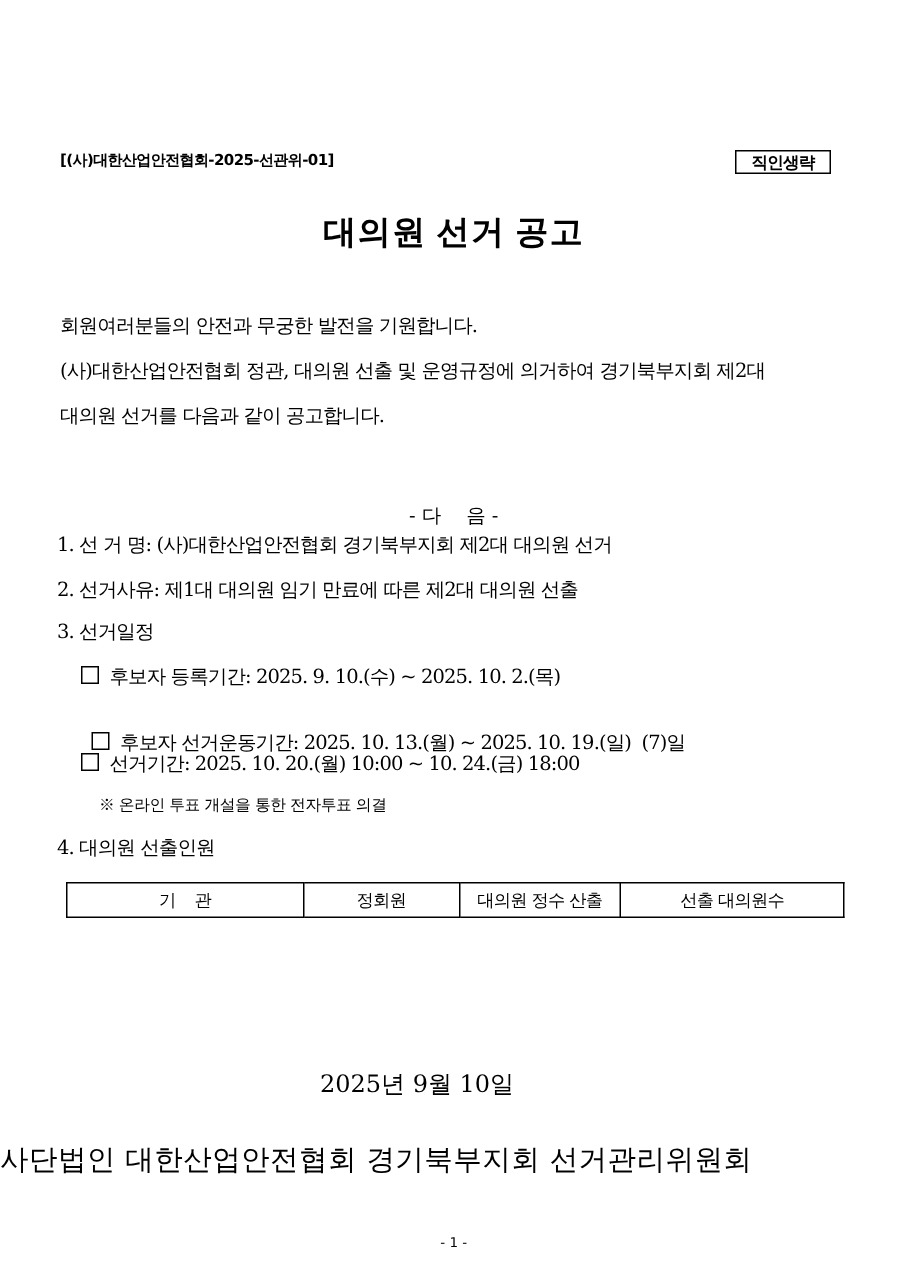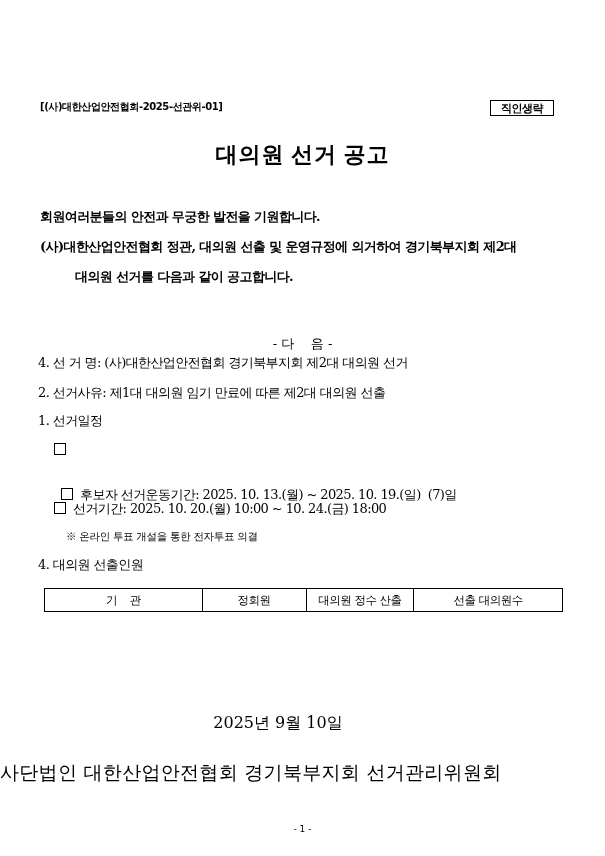--- a/index.html
+++ b/index.html
@@ -15,21 +15,21 @@
   .sealbox {
     left: 490px; top: 100px; width: 64px; height: 16px;
     border: 1.5px solid #000; box-sizing: border-box;
     font-family: "DejaVu Sans", sans-serif; font-size: 11px; font-weight: bold;
     display: flex; align-items: center; justify-content: center; letter-spacing: -0.5px;
   }
   .title {
     left: 0; width: 605px; top: 140px; text-align: center;
     font-family: Liberation Serif, serif; font-size: 22px; font-weight: bold; letter-spacing: 1px;
   }
-  .para { left: 40px; font-size: 13px; letter-spacing: -0.6px; white-space: nowrap; font-weight: bold; }
+  .para { left: 40px; font-size: 13px; letter-spacing: -0.6px; white-space: nowrap; }
   .center { left: 0; width: 605px; text-align: center; margin-top: 10px; }
   .item { left: 38px; font-size: 13px; letter-spacing: -0.6px; white-space: nowrap; }
   .sub { left: 54px; font-size: 13px; letter-spacing: -0.6px; white-space: nowrap; }
   .box { display: inline-block; width: 10px; height: 10px; border: 1px solid #000; margin-right: 7px; vertical-align: -1px; }
   .note { left: 66px; font-size: 10.5px; letter-spacing: -0.3px; white-space: nowrap; }
   table.tbl {
     position: absolute; left: 44px; top: 588px; width: 519px;
     border-collapse: collapse; font-size: 11.5px; letter-spacing: -0.5px;
   }
   table.tbl td, table.tbl th {
@@ -46,30 +46,30 @@
 
 <div class="abs docno">[(사)대한산업안전협회-2025-선관위-01]</div>
 <div class="abs sealbox">
   <span>직인생략</span>
 </div>
 
 <div class="abs title">대의원 선거 공고</div>
 
 <div class="abs para" style="top:208px;">회원여러분들의 안전과 무궁한 발전을 기원합니다.</div>
 <div class="abs para" style="top:238px;">(사)대한산업안전협회 정관, 대의원 선출 및 운영규정에 의거하여 경기북부지회 제2대</div>
-<div class="abs para" style="top:268px;margin-left:35px;">대의원 선거를 다음과 같이 공고합니다.</div>
+<div class="abs para" style="top:268px;">대의원 선거를 다음과 같이 공고합니다.</div>
 
 <div class="abs center" style="top:325px; font-size:13px; white-space:pre;">- 다    음 -</div>
 
-<div class="abs item" style="top:354px;">4. 선 거 명: (사)대한산업안전협회 경기북부지회 제2대 대의원 선거</div>
+<div class="abs item" style="top:354px;">1. 선 거 명: (사)대한산업안전협회 경기북부지회 제2대 대의원 선거</div>
 <div class="abs item" style="top:384px;">2. 선거사유: 제1대 대의원 임기 만료에 따른 제2대 대의원 선출</div>
-<div class="abs item" style="top:412px;">1. 선거일정</div>
+<div class="abs item" style="top:412px;">3. 선거일정</div>
 
 <div class="abs sub" style="top:442px;">
-  <span class="box"></span>
+  <span class="box"></span><span>후보자 등록기간: 2025. 9. 10.(수) ~ 2025. 10. 2.(목)</span>
 </div>
 <div class="abs sub" style="top:471px; white-space:pre;">
   <span class="box"></span><span>후보자 선거운동기간: 2025. 10. 13.(월) ~ 2025. 10. 19.(일)  (7)일</span>
 </div>
 <div class="abs sub" style="top:500px;">
   <span class="box"></span><span>선거기간: 2025. 10. 20.(월) 10:00 ~ 10. 24.(금) 18:00</span>
 </div>
 
 <div class="abs note" style="top:530px;">※ 온라인 투표 개설을 통한 전자투표 의결</div>
 

